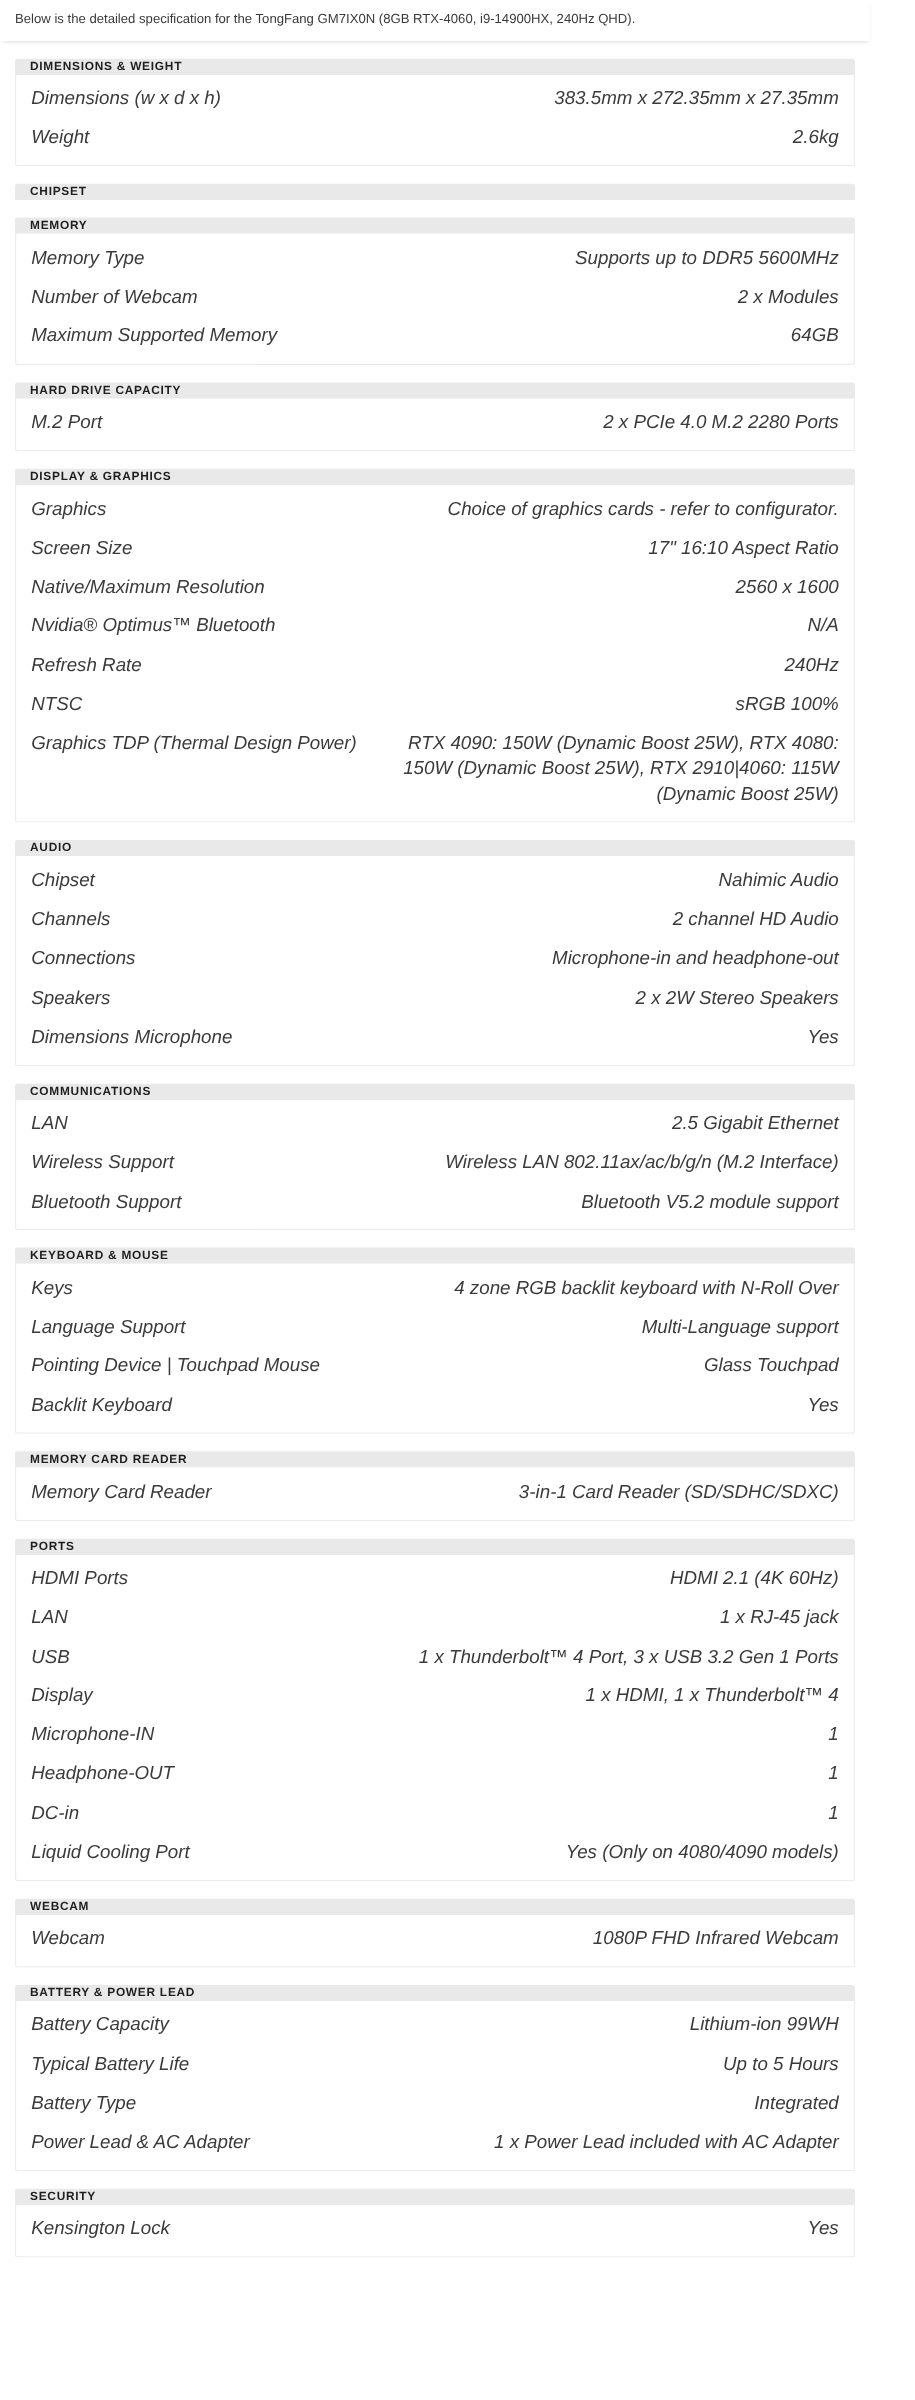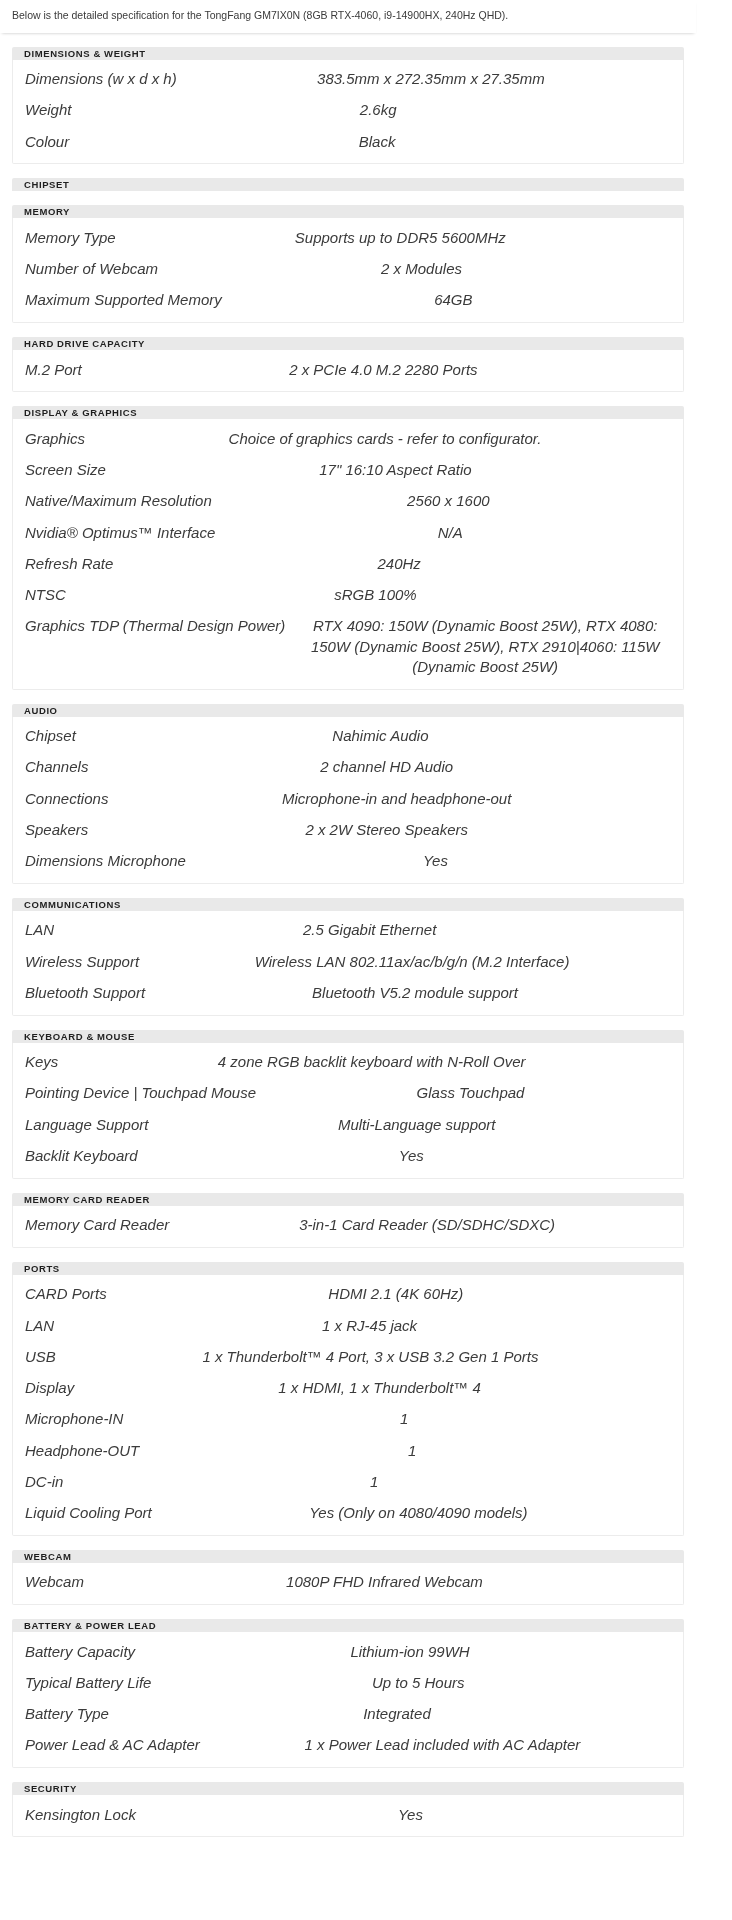--- a/index.html
+++ b/index.html
@@ -60,21 +60,21 @@
     line-height: 1.35;
     font-style: italic;
   }
   .row .label {
     color: #3b3b3b;
     flex: 0 0 auto;
     padding-right: 14px;
   }
   .row .value {
     color: #3b3b3b;
-    text-align: center;
+    text-align: right;
     flex: 1 1 auto;
   }
 </style>
 </head>
 <body>
 
 <div class="page">
 
   <div class="intro-bar">Below is the detailed specification for the TongFang GM7IX0N (8GB RTX-4060, i9-14900HX, 240Hz QHD).</div>
 
@@ -83,24 +83,20 @@
         <div class="section-header">DIMENSIONS &amp; WEIGHT</div>
         <div class="section-body">
           <div class="row">
             <div class="label">Dimensions (w x d x h)</div>
             <div class="value">383.5mm x 272.35mm x 27.35mm</div>
           </div>
           <div class="row">
             <div class="label">Weight</div>
             <div class="value">2.6kg</div>
           </div>
-          <div class="row">
-            <div class="label">Colour</div>
-            <div class="value">Black</div>
-          </div>
         </div>
       </div>
       <div class="section">
         <div class="section-header">CHIPSET</div>
       </div>
       <div class="section">
         <div class="section-header">MEMORY</div>
         <div class="section-body">
           <div class="row">
             <div class="label">Memory Type</div>
@@ -134,21 +130,21 @@
           </div>
           <div class="row">
             <div class="label">Screen Size</div>
             <div class="value">17" 16:10 Aspect Ratio</div>
           </div>
           <div class="row">
             <div class="label">Native/Maximum Resolution</div>
             <div class="value">2560 x 1600</div>
           </div>
           <div class="row">
-            <div class="label">Nvidia® Optimus™ Interface</div>
+            <div class="label">Nvidia® Optimus™ Bluetooth</div>
             <div class="value">N/A</div>
           </div>
           <div class="row">
             <div class="label">Refresh Rate</div>
             <div class="value">240Hz</div>
           </div>
           <div class="row">
             <div class="label">NTSC</div>
             <div class="value">sRGB 100%</div>
           </div>
@@ -201,47 +197,47 @@
         </div>
       </div>
       <div class="section">
         <div class="section-header">KEYBOARD &amp; MOUSE</div>
         <div class="section-body">
           <div class="row">
             <div class="label">Keys</div>
             <div class="value">4 zone RGB backlit keyboard with N-Roll Over</div>
           </div>
           <div class="row">
+            <div class="label">Language Support</div>
+            <div class="value">Multi-Language support</div>
+          </div>
+          <div class="row">
             <div class="label">Pointing Device | Touchpad Mouse</div>
             <div class="value">Glass Touchpad</div>
           </div>
           <div class="row">
-            <div class="label">Language Support</div>
-            <div class="value">Multi-Language support</div>
-          </div>
-          <div class="row">
             <div class="label">Backlit Keyboard</div>
             <div class="value">Yes</div>
           </div>
         </div>
       </div>
       <div class="section">
         <div class="section-header">MEMORY CARD READER</div>
         <div class="section-body">
           <div class="row">
             <div class="label">Memory Card Reader</div>
             <div class="value">3-in-1 Card Reader (SD/SDHC/SDXC)</div>
           </div>
         </div>
       </div>
       <div class="section">
         <div class="section-header">PORTS</div>
         <div class="section-body">
           <div class="row">
-            <div class="label">CARD Ports</div>
+            <div class="label">HDMI Ports</div>
             <div class="value">HDMI 2.1 (4K 60Hz)</div>
           </div>
           <div class="row">
             <div class="label">LAN</div>
             <div class="value">1 x RJ-45 jack</div>
           </div>
           <div class="row">
             <div class="label">USB</div>
             <div class="value">1 x Thunderbolt™ 4 Port, 3 x USB 3.2 Gen 1 Ports</div>
           </div>

